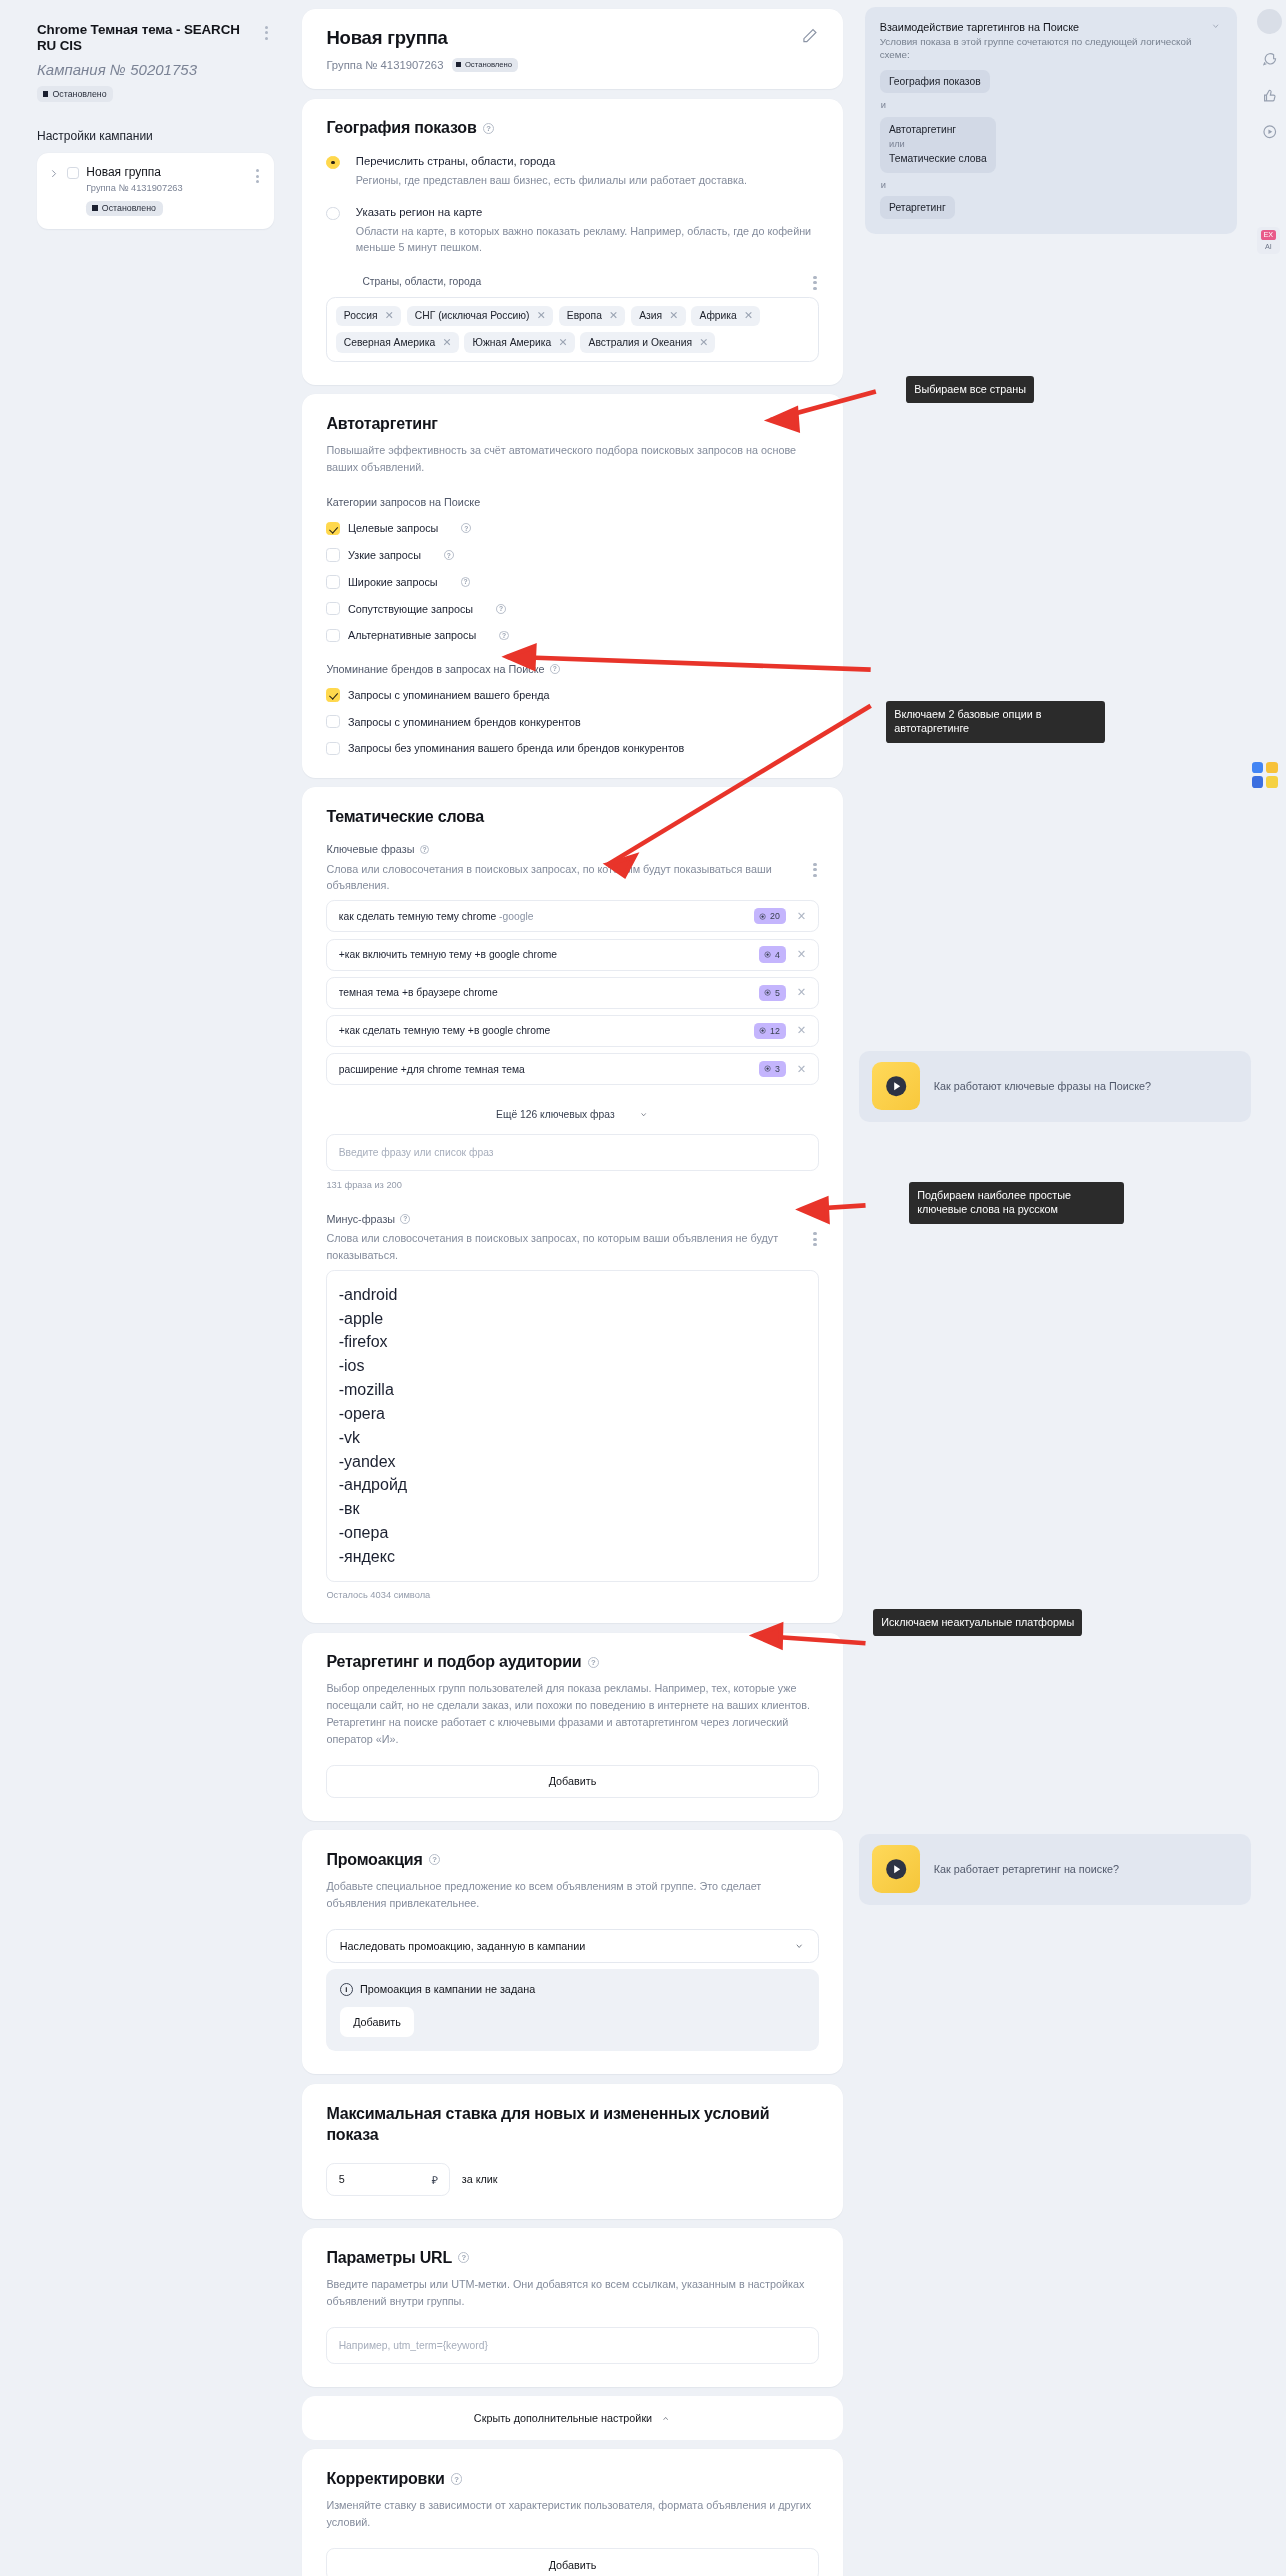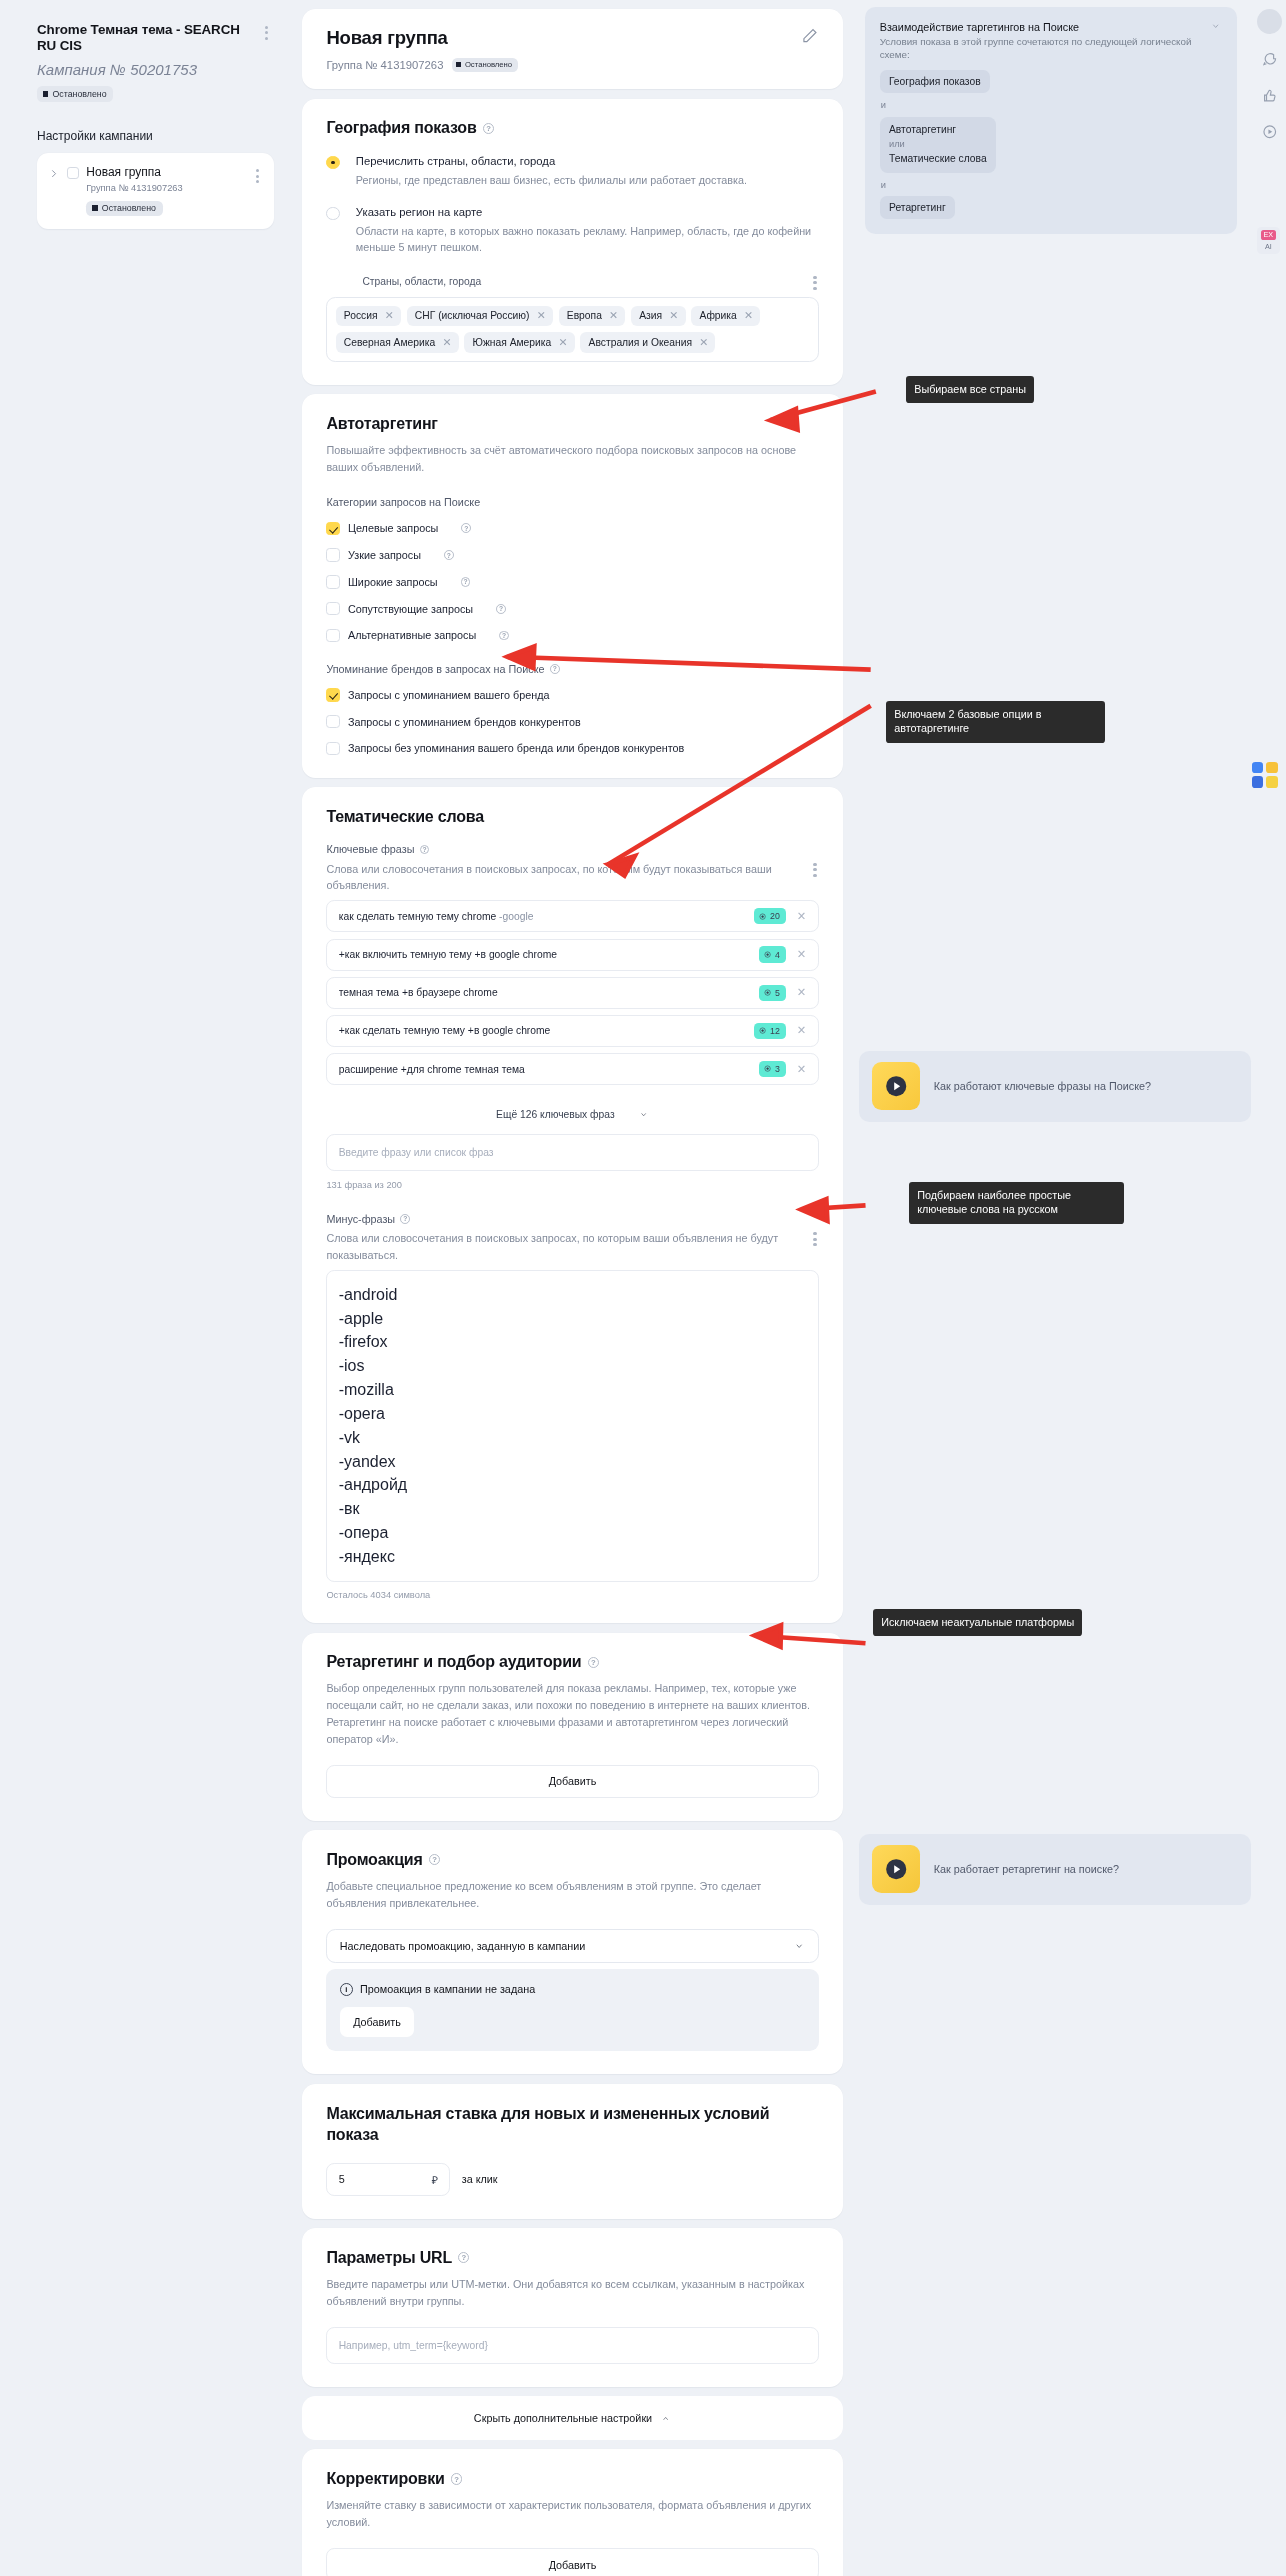--- a/index.html
+++ b/index.html
@@ -59,21 +59,21 @@
   .sub-label { font-size: 10.8px; color: #50586a; margin-top: 20.6px; font-weight: 400; }
   .cb-row { display: flex; align-items: center; gap: 8.2px; margin-top: 13.4px; }
   .cb { width: 13.4px; height: 13.4px; border-radius: 3.6px; flex: 0 0 13.4px; border: 1px solid #d9dee6; background: #fff; }
   .cb.on { background: #ffd84d; border-color: #ffd84d; position: relative; }
   .cb.on::after { content:""; position:absolute; left:3.6px; top:2.1px; width:4.1px; height:7.2px; border: solid #2a2215; border-width: 0 1.3px 1.3px 0; transform: rotate(42deg); }
   .cb-lab { font-size: 10.8px; color: #1b2030; display:flex; align-items:center; gap:23px; }
 
   .kw-row { border: 0.8px solid #e8ebf1; border-radius: 8.2px; height: 32px; display: flex; align-items: center; padding: 0 7.2px 0 11.3px; margin-top: 6.2px; gap: 7.2px; }
   .kw-text { flex: 1; font-size: 10.3px; color: #1b2030; white-space: nowrap; overflow: hidden; }
   .kw-text .minus { color: #8a93a4; }
-  .kw-badge { background: #5eead4; border-radius: 4.6px; padding: 3.1px 5.7px; display: inline-flex; align-items: center; gap: 3.6px; font-size: 8.8px; color: #3a4252; }
+  .kw-badge { background: #c4b5fd; border-radius: 4.6px; padding: 3.1px 5.7px; display: inline-flex; align-items: center; gap: 3.6px; font-size: 8.8px; color: #3a4252; }
   .eye { width: 7.2px; height: 7.2px; }
   .kw-x { color: #aeb6c4; font-size: 11.3px; padding: 0 4.1px; }
   .more-row { display: flex; justify-content: center; align-items: center; gap: 23px; margin-top: 24px; font-size: 10.3px; color: #3a4252; }
   .input-box { border: 0.8px solid #e8ebf1; border-radius: 8.2px; height: 37px; display: flex; align-items: center; padding: 0 11.3px; margin-top: 14.4px; font-size: 10.3px; color: #a7aebc; }
   .hint { font-size: 9.3px; color: #949cab; margin-top: 8.2px; }
 
   .ta { border: 0.8px solid #e8ebf1; border-radius: 8.2px; padding: 11.3px 11.3px 12.4px 11.3px; margin-top: 7.2px; }
   .ta div { font-size: 16px; color: #1b2030; line-height: 1.49; }
 
   .btn-outline { border: 0.8px solid #e8ebf1; border-radius: 8.2px; height: 33px; display: flex; align-items: center; justify-content: center; font-size: 10.8px; color: #12141a; margin-top: 17.5px; }

